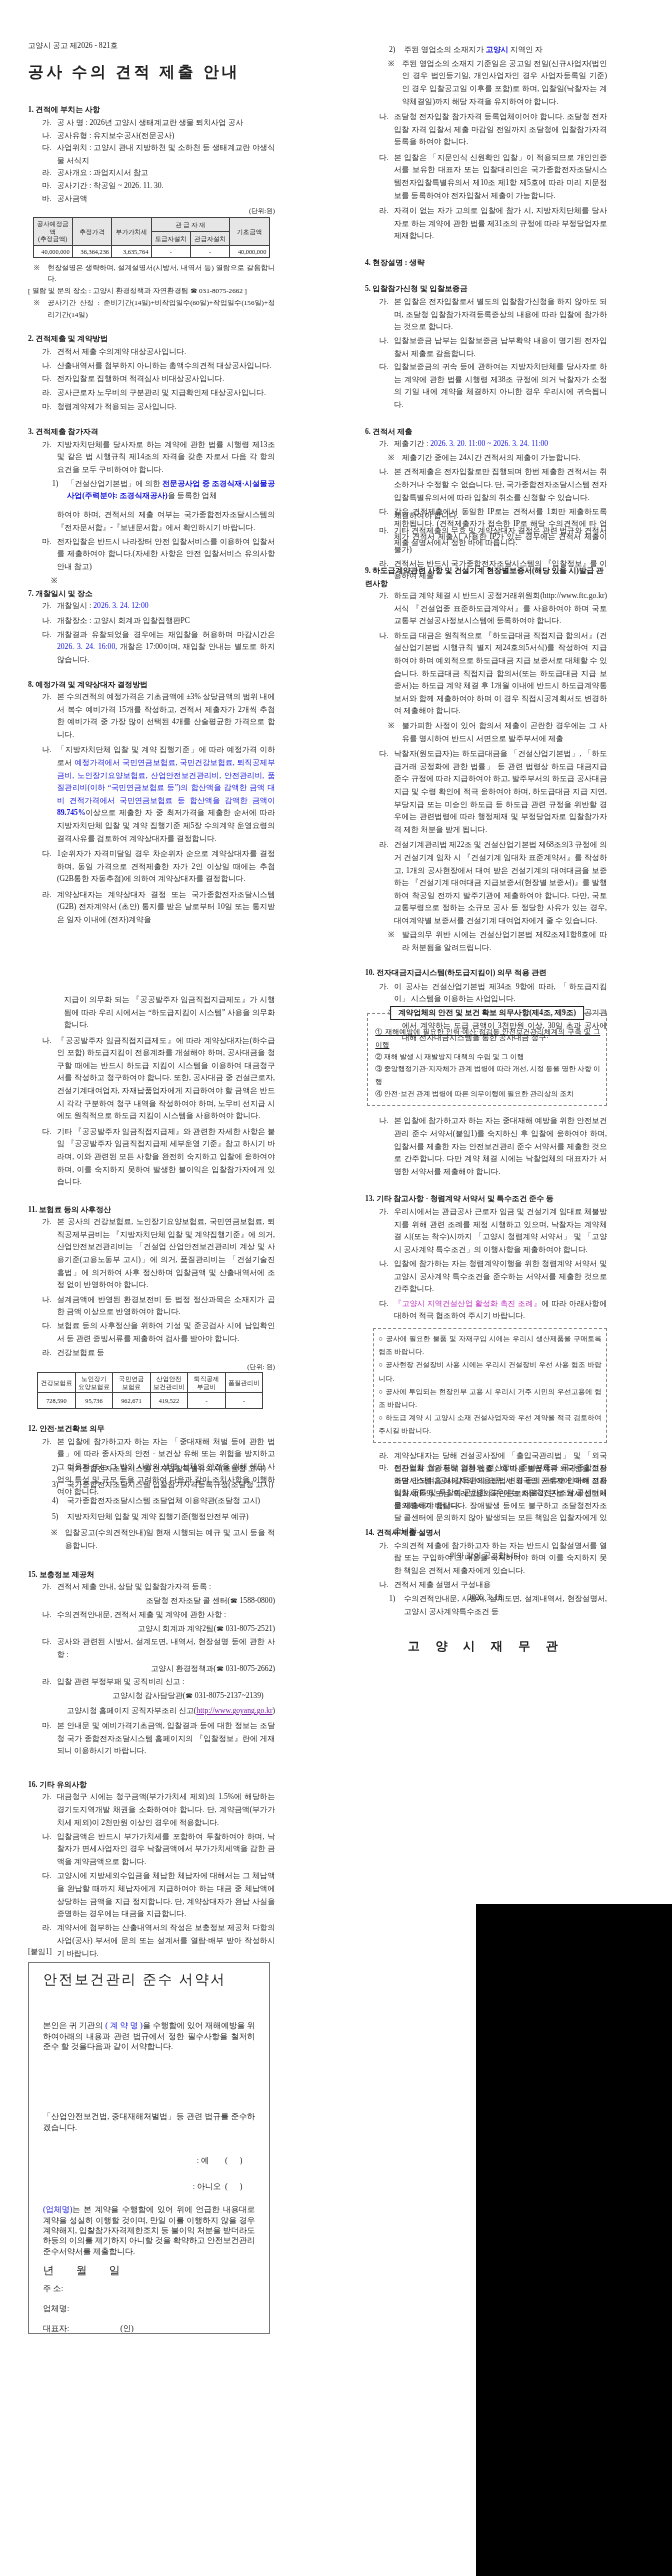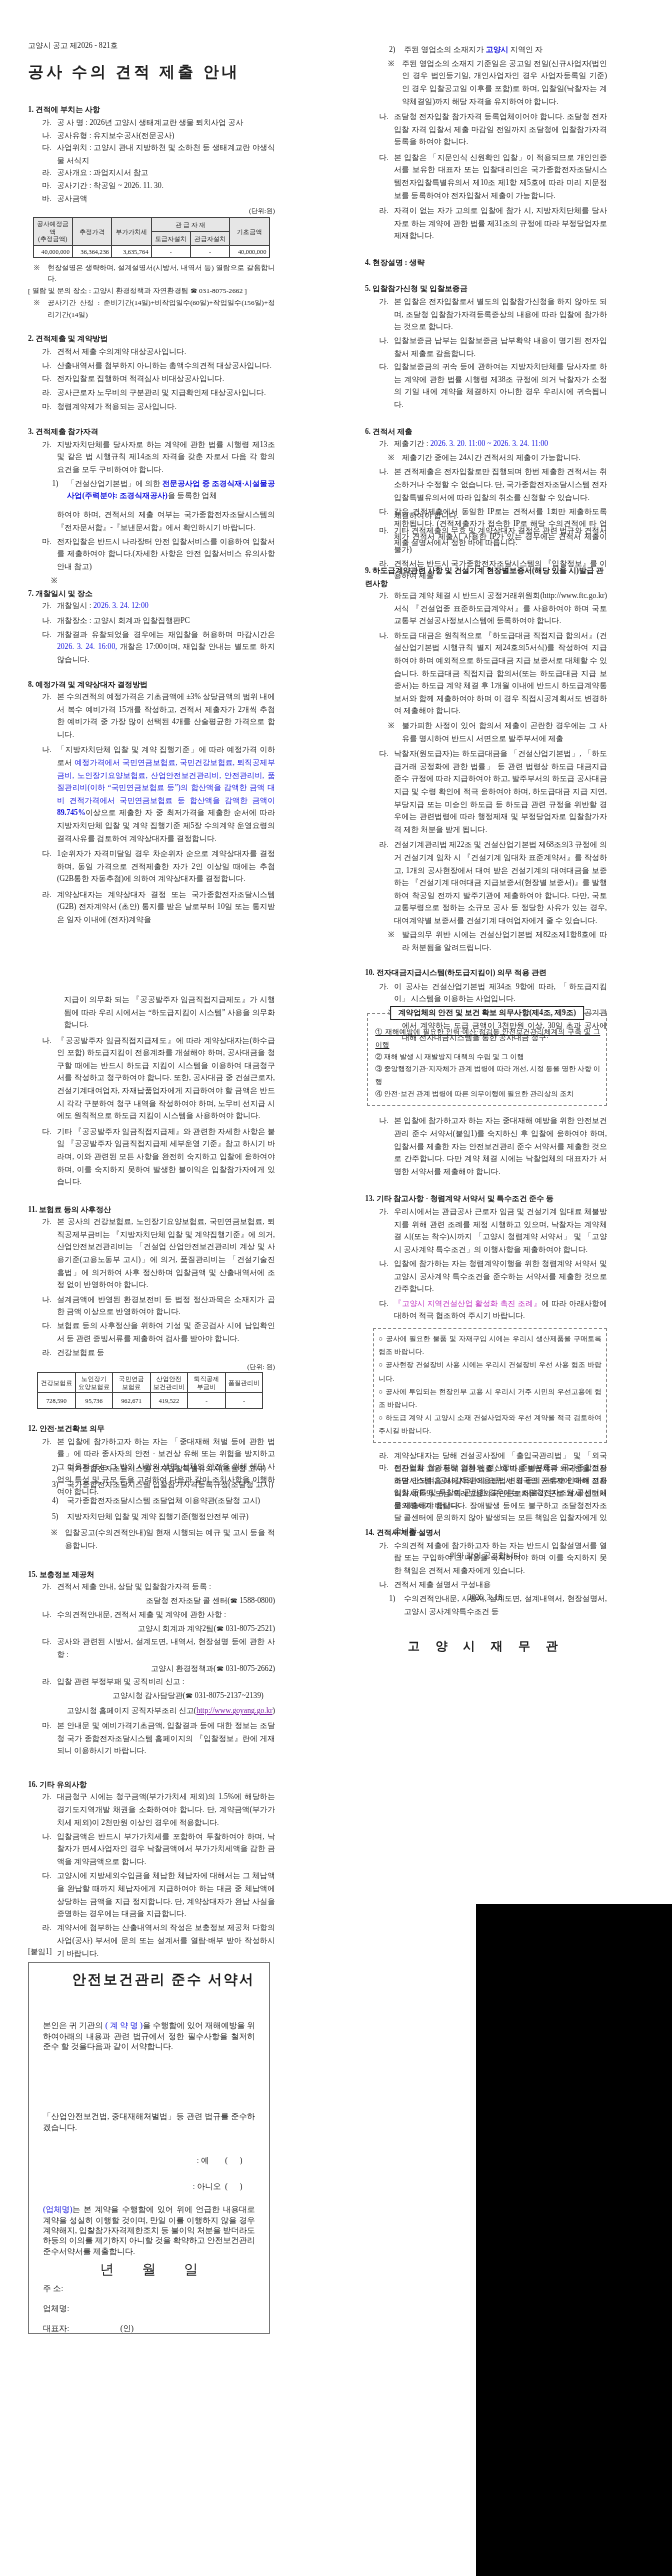--- a/index.html
+++ b/index.html
@@ -32,24 +32,24 @@
   table.insurance{width:226px;margin-left:9.2px;}
   table.insurance td{padding:3.5px 2.3px;}
   .dbox{position:relative;border:0.6px dashed #888;margin:11.5px 0 0 2.3px;padding:12.7px 5.8px 4.6px 7px;}
   .dbox-title{position:absolute;top:-8px;left:50%;transform:translateX(-50%);background:#fff;
       border:1.2px solid #222;font-weight:bold;font-size:7.6px;line-height:9.2px;padding:1.7px 7px;white-space:nowrap;}
   .dbox-item{font-size:7px;line-height:12.4px;text-align:justify;}
   .dbox-item.u{text-decoration:underline;}
   .dbox2{border:0.6px dashed #888;margin:5.8px 0 0 8px;padding:3.5px 4.6px;}
   .dbox2 .dbox-item{line-height:13.2px;}
   .formbox{border:1.2px solid #777;margin-top:3.5px;height:372px;box-sizing:border-box;padding:8px 14px 0 14px;}
-  .form-title{font-size:14px;line-height:17.3px;font-weight:bold;text-align:right;letter-spacing:1.7px;}
+  .form-title{font-size:14px;line-height:17.3px;font-weight:normal;text-align:left;letter-spacing:1.7px;}
   .form-p{font-size:8px;line-height:10.3px;text-align:justify;}
   .form-right{font-size:8px;line-height:10.4px;text-align:right;padding-right:12.7px;white-space:pre;}
-  .form-date{font-size:14px;line-height:10.4px;text-align:center;white-space:pre;}
+  .form-date{font-size:11px;line-height:10.4px;white-space:pre;}
   .form-field{font-size:8px;line-height:10.4px;white-space:pre;}
   #blackrect{position:absolute;background:#000;}
   .sp{width:100%;}
 </style>
 </head>
 <body>
 
 <div id="canvas">
   <div id="pages">
       <div class="page" style="left: 28px; top: 40px; width: 247px;">

